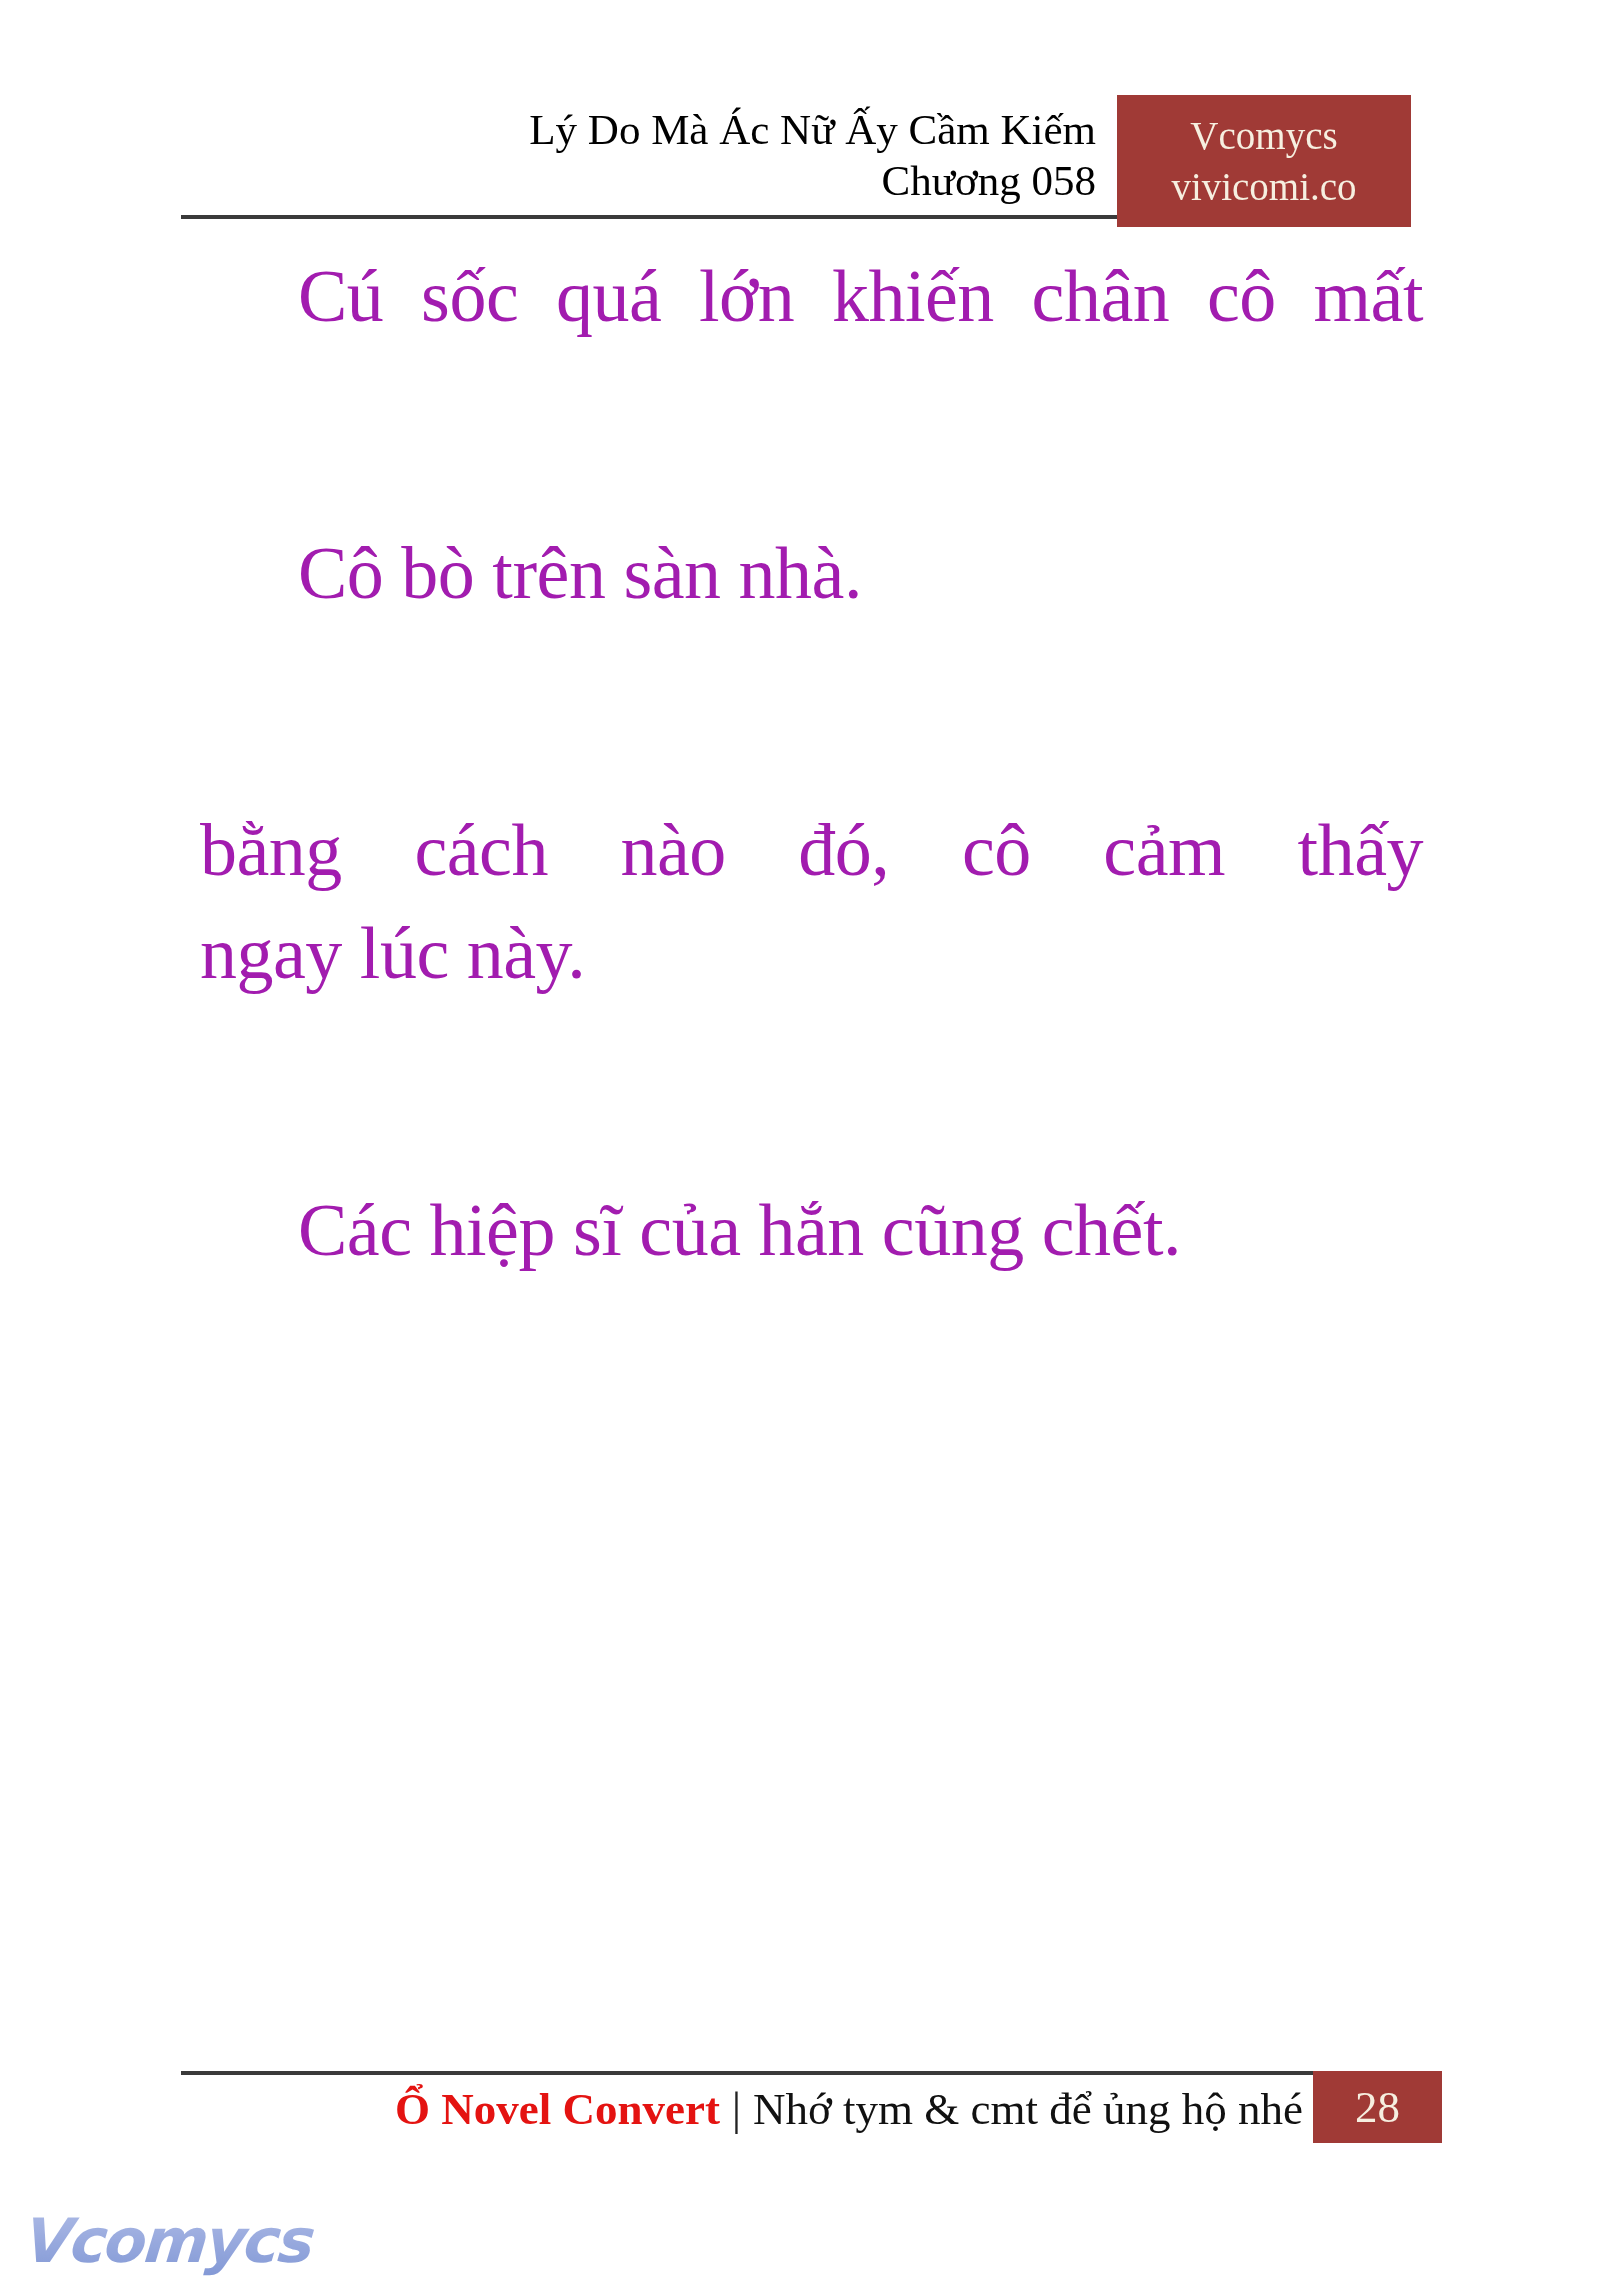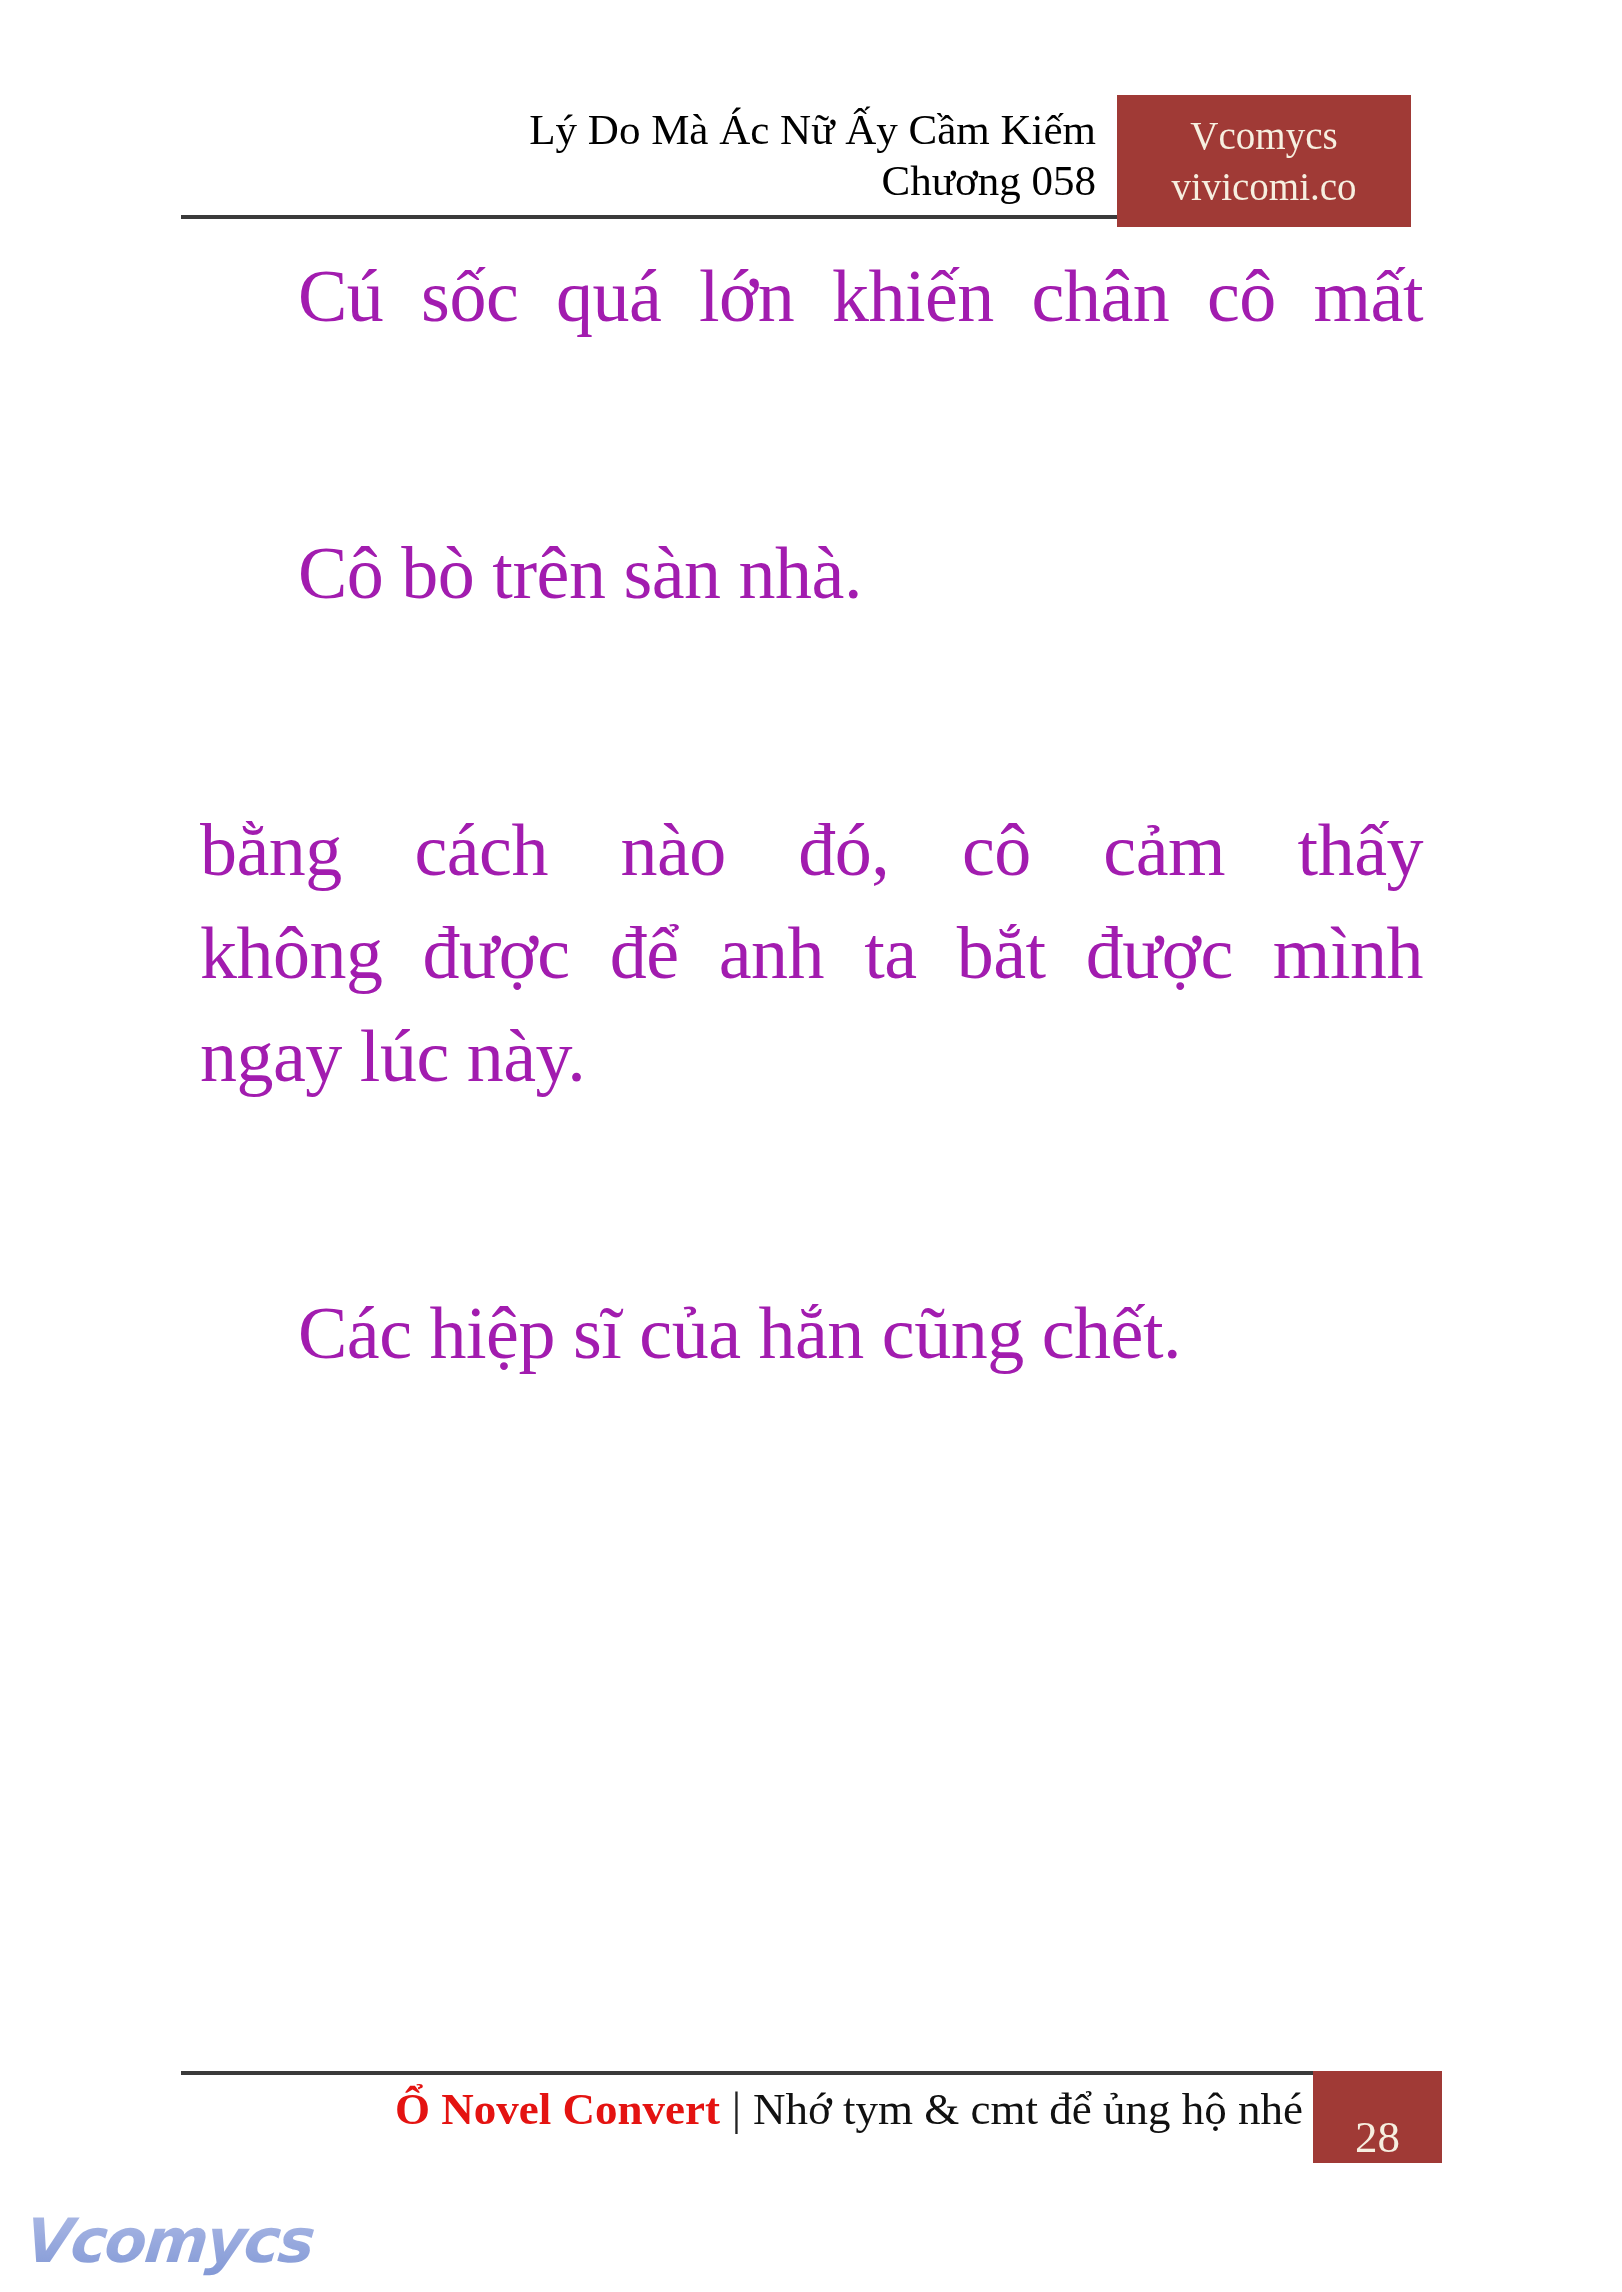--- a/index.html
+++ b/index.html
@@ -33,22 +33,22 @@
   .footer-rule{
     position:absolute;left:181px;top:2071px;width:1132px;height:3.9px;background:#3a3a3a;
   }
   .footer-text{
     position:absolute;right:319px;top:2080px;font-size:45px;line-height:57px;
     white-space:nowrap;color:#111;
   }
   .footer-brand{font-weight:bold;}
   .footer-sep{font-weight:normal;color:#222;padding:0 11.8px;font-size:47px;}
   .page-badge{
-    position:absolute;left:1313px;top:2071px;width:129px;height:92px;
-    display:flex;align-items:flex-end;justify-content:center;
+    position:absolute;left:1313px;top:2071px;width:129px;height:72px;
+    display:flex;align-items:center;justify-content:center;
     font-size:45px;
   }
   
   .watermark{
     position:absolute;left:25.5px;top:2205px;
     font-family:"DejaVu Sans","Liberation Sans",sans-serif;
     font-weight:bold;font-style:italic;font-size:61px;letter-spacing:-2px;
     transform:skewX(-6deg);
     -webkit-background-clip:text;background-clip:text;color:transparent;
     user-select:none;
@@ -71,21 +71,20 @@
 
 <div class="body-text" style="color: #a21caf;">
     <div class="para">
       <div class="line just indent">Cú sốc quá lớn khiến chân cô mất</div>
     </div>
     <div class="para">
       <div class="line indent">Cô bò trên sàn nhà.</div>
     </div>
     <div class="para">
       <div class="line just">bằng cách nào đó, cô cảm thấy</div>
-      <div class="line just">không được để anh ta bắt được mình</div>
       <div class="line">ngay lúc này.</div>
     </div>
     <div class="para">
       <div class="line indent">Các hiệp sĩ của hắn cũng chết.</div>
     </div>
   </div>
 
 <div class="footer-rule" style="background: rgb(58, 58, 58);"></div>
 
 <div class="footer-text">

